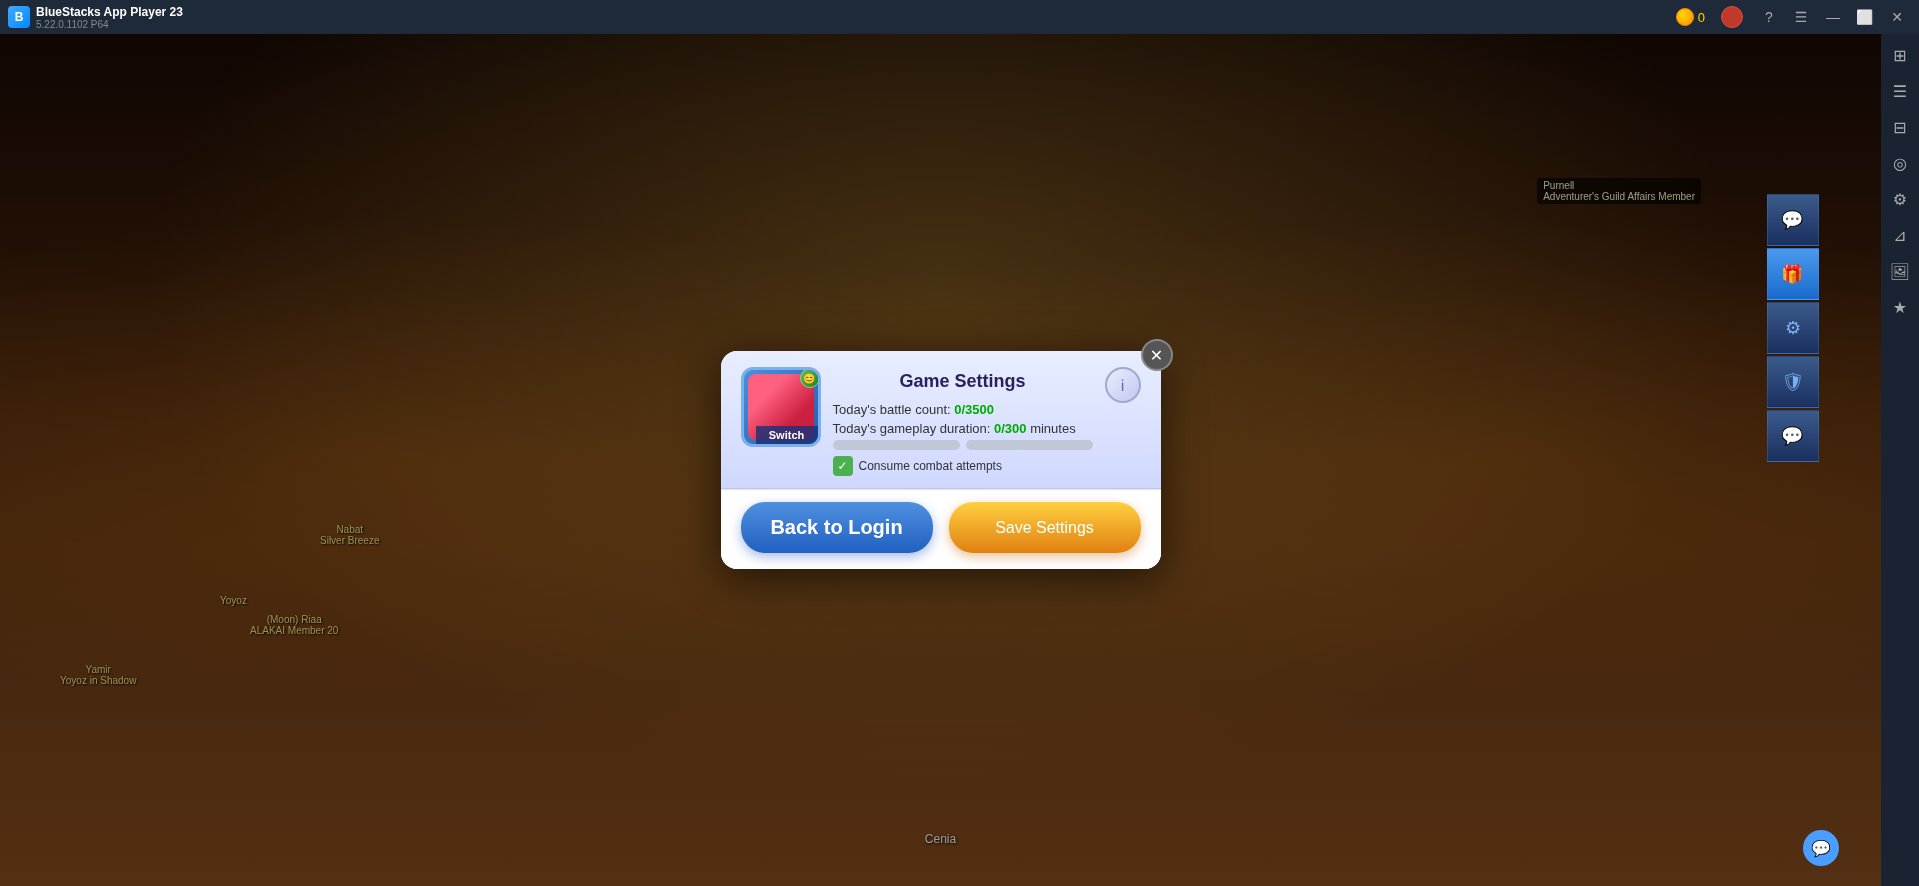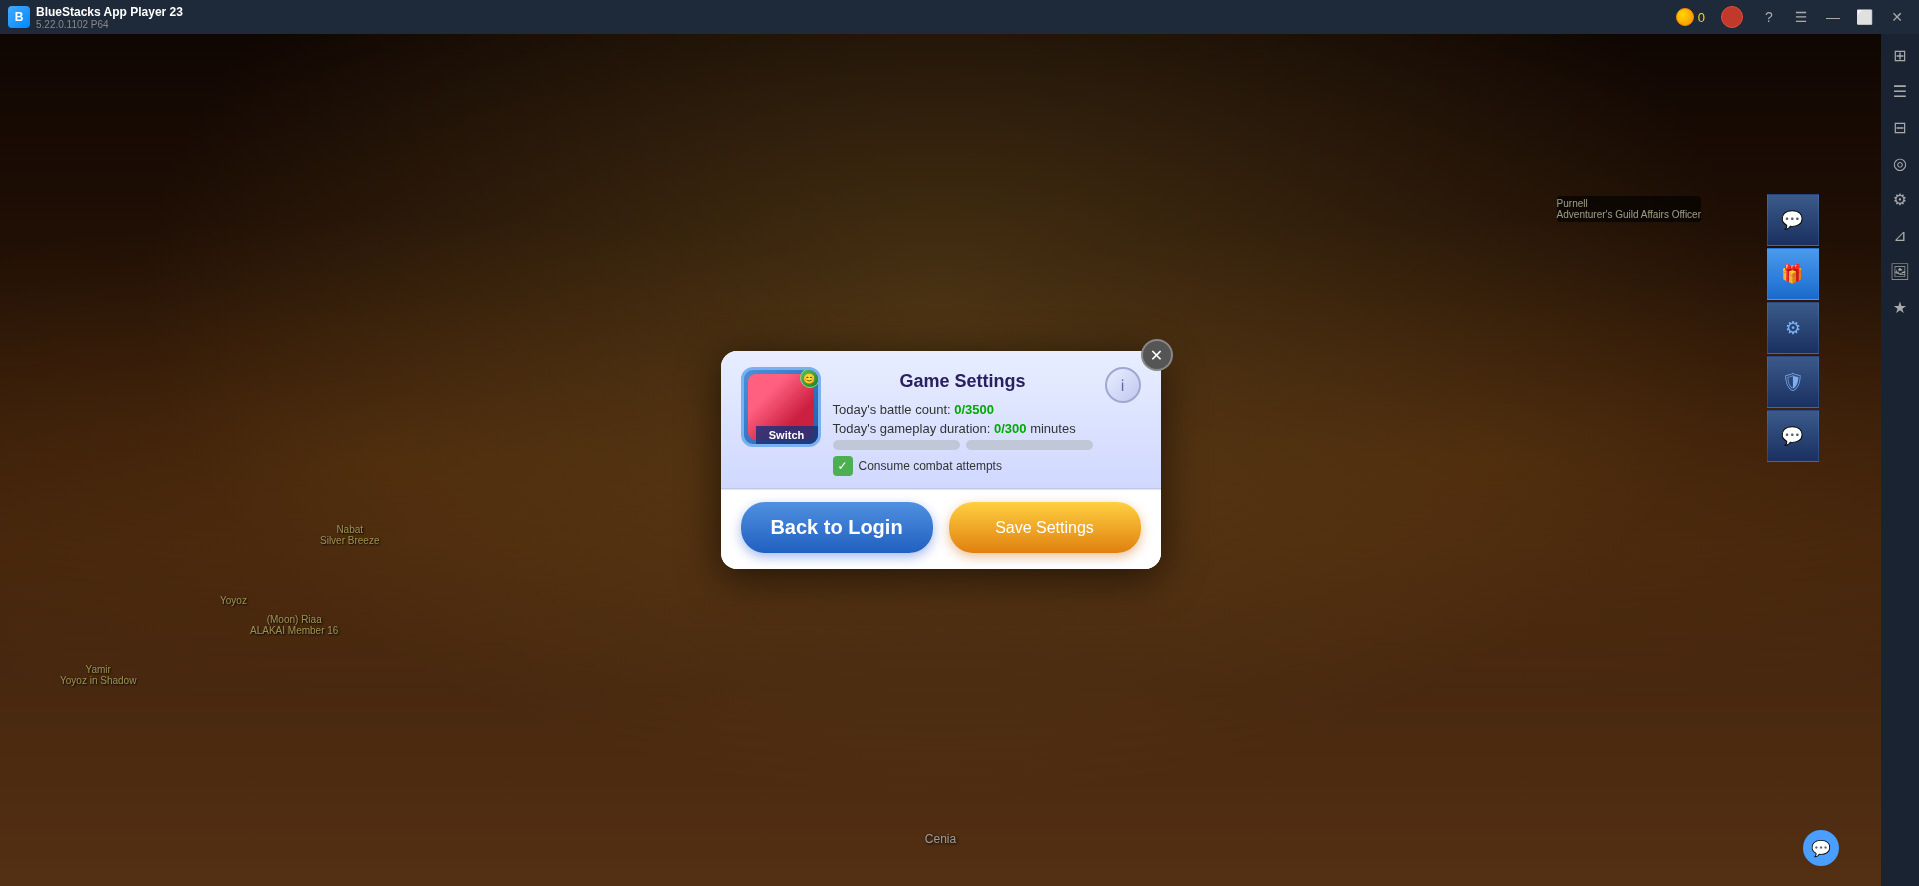--- a/index.html
+++ b/index.html
@@ -472,26 +472,26 @@
       justify-content: center;
       color: #7ab0f0;
       font-size: 18px;
       cursor: pointer;
       border: 1px solid rgba(100,160,255,0.2);
     }
 
     
     .npc-tag {
       position: absolute;
-      top: 162px;
+      top: 144px;
       right: 180px;
       background: rgba(0,0,0,0.6);
       color: #ffd;
       font-size: 10px;
-      padding: 2px 0;
+      padding: 2px 6px;
       border-radius: 3px;
     }
 
     
     .char-label {
       position: absolute;
       font-size: 10px;
       color: #ffee88;
       text-shadow: 1px 1px 2px black;
       text-align: center;
@@ -538,37 +538,37 @@
       <span>✕</span>
     </div>
   </div>
 </div>
 
 <div class="game-area">
   <div class="bg-hall"></div>
 
   <div class="npc-tag">
     <div>Purnell</div>
-    <div>Adventurer's Guild Affairs Officer</div>
+    <div>Adventurer's Guild Affairs Member</div>
   </div>
 
   <div class="char-label" style="left:60px;bottom:200px">
     <span style="white-space:pre">Yamir
 Yoyoz in Shadow</span>
   </div>
   <div class="char-label" style="left:220px;bottom:280px">
     <span>Yoyoz</span>
   </div>
   <div class="char-label" style="left:320px;bottom:340px">
     <span style="white-space:pre">Nabat
 Silver Breeze</span>
   </div>
   <div class="char-label" style="left:250px;bottom:250px">
     <span style="white-space:pre">(Moon) Riaa
-ALAKAI Member 16</span>
+ALAKAI Member 20</span>
   </div>
 
   <div class="cenia-label">
     <span>Cenia</span>
   </div>
 
   <div class="dim-overlay"></div>
 
   <div class="floating-panel">
     <div class="float-btn">💬</div>

